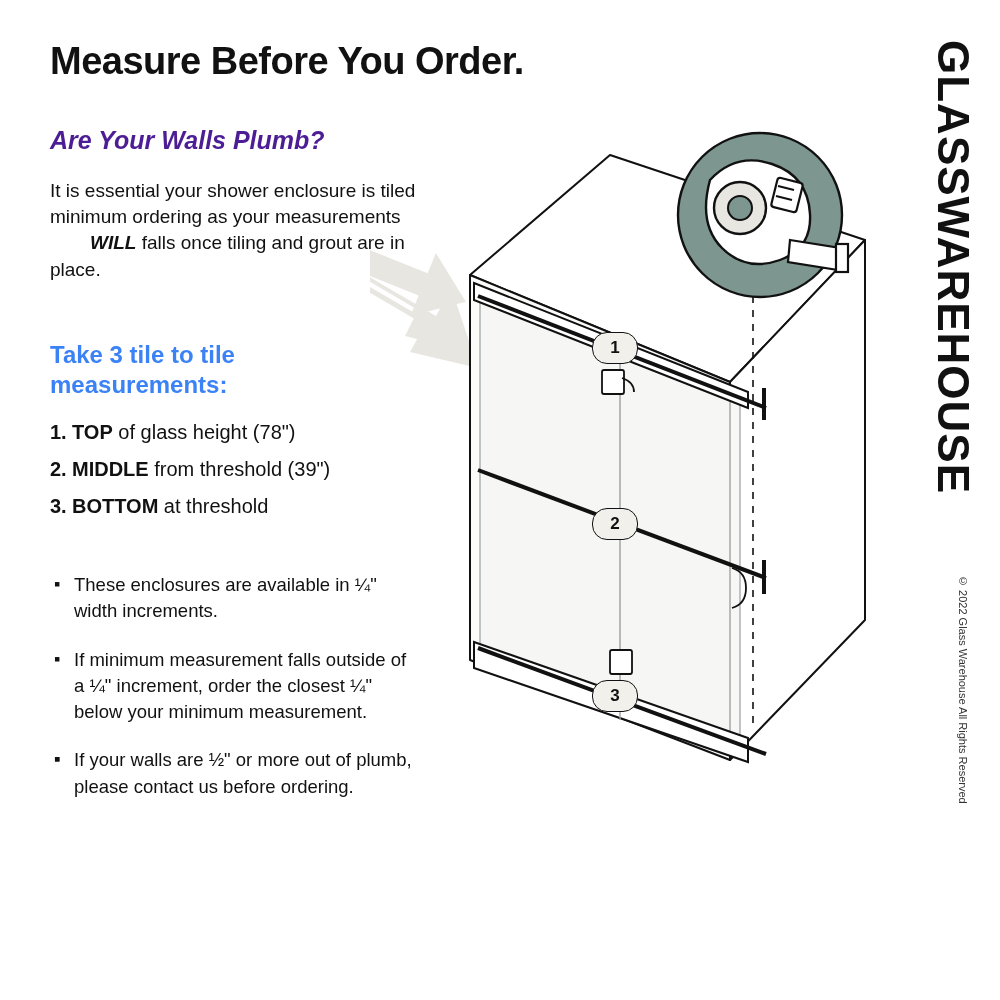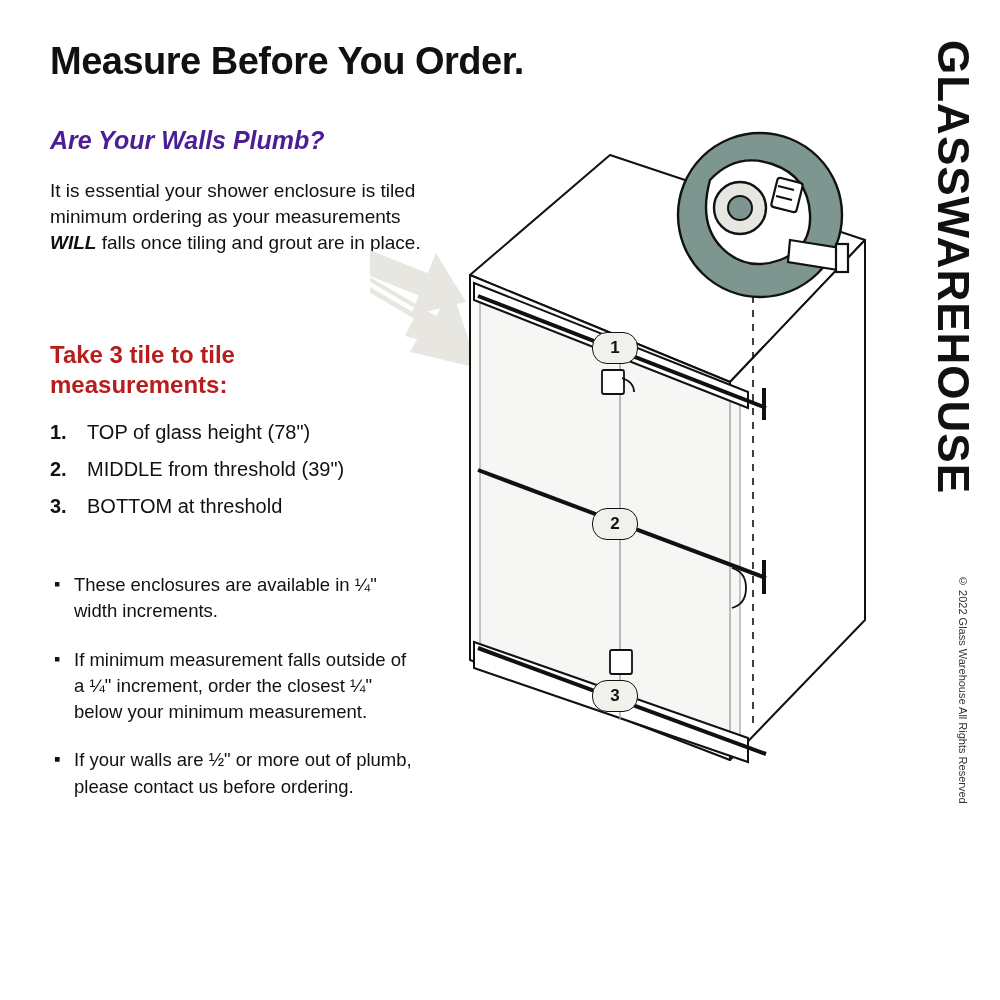--- a/index.html
+++ b/index.html
@@ -43,31 +43,32 @@
     left: 50px;
     top: 178px;
     width: 400px;
     font-size: 19px;
     line-height: 1.38;
     color: #111111;
   }
   .intro .emph {
     font-weight: bold;
     font-style: italic;
+    margin-left: 40px;
   }
 
   .take3 {
     position: absolute;
     left: 50px;
     top: 340px;
     width: 330px;
     font-size: 24px;
     font-weight: bold;
     line-height: 1.25;
-    color: #b91c1c;
+    color: #3b82f6;
   }
 
   .measure-list {
     position: absolute;
     left: 50px;
     top: 420px;
     width: 400px;
   }
   .measure-item {
     font-size: 20px;
@@ -75,22 +76,21 @@
     margin-bottom: 13px;
     color: #111111;
     white-space: nowrap;
   }
   .measure-item .num {
     font-weight: bold;
     display: inline-block;
     width: 22px;
   }
   .measure-item .kw {
-    font-weight: normal;
-    margin-left: 15px;
+    font-weight: bold;
   }
 
   .bullets {
     position: absolute;
     left: 50px;
     top: 572px;
     width: 370px;
   }
   .bullet {
     position: relative;

